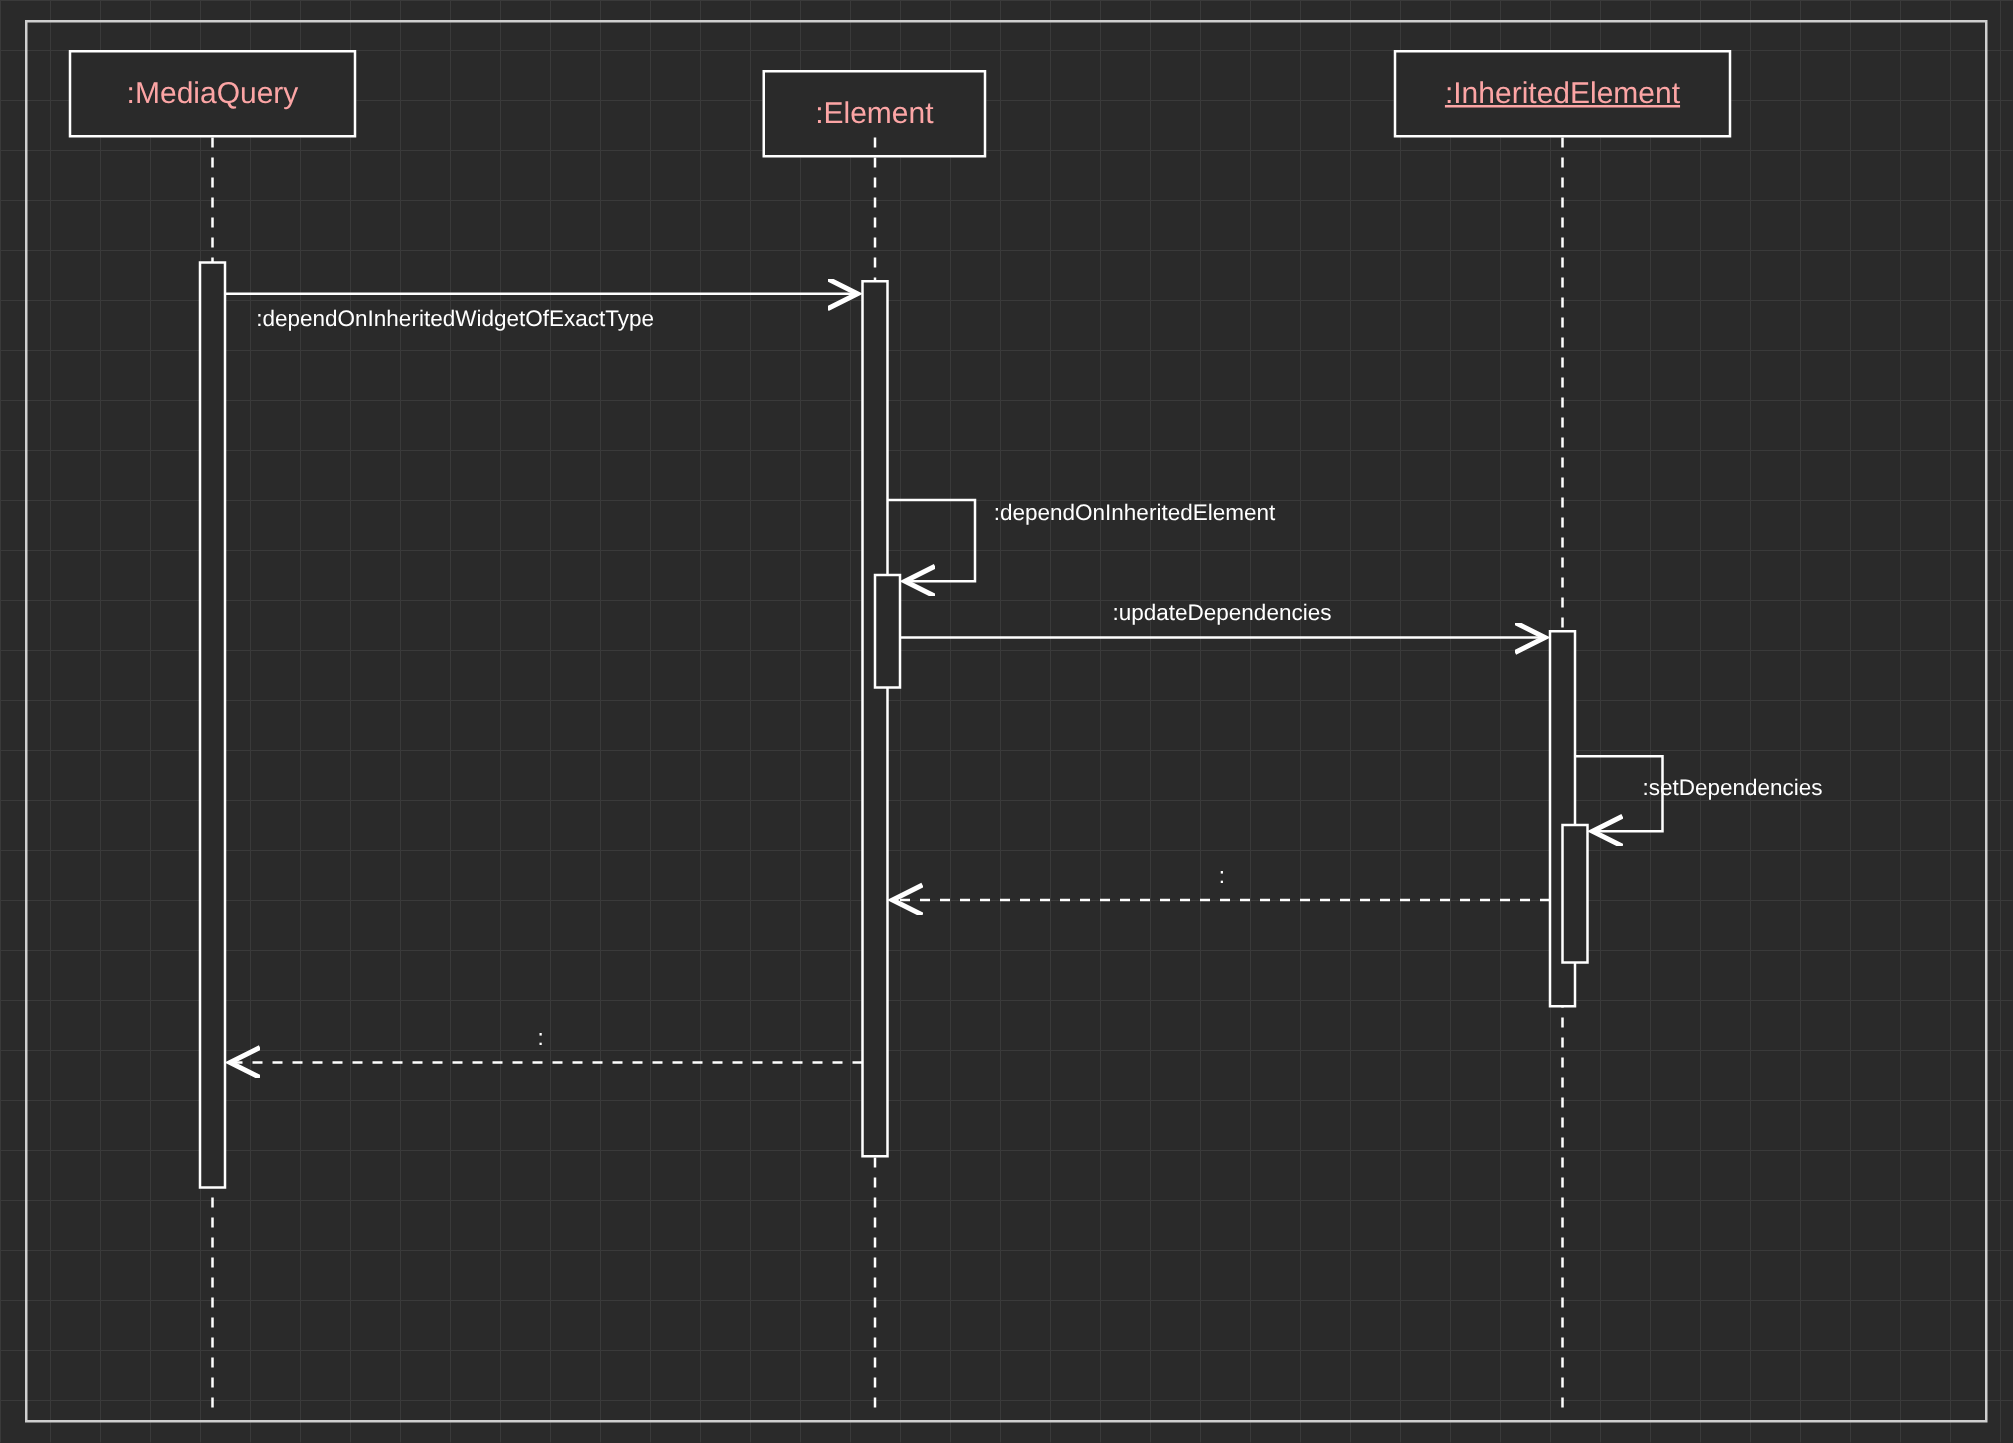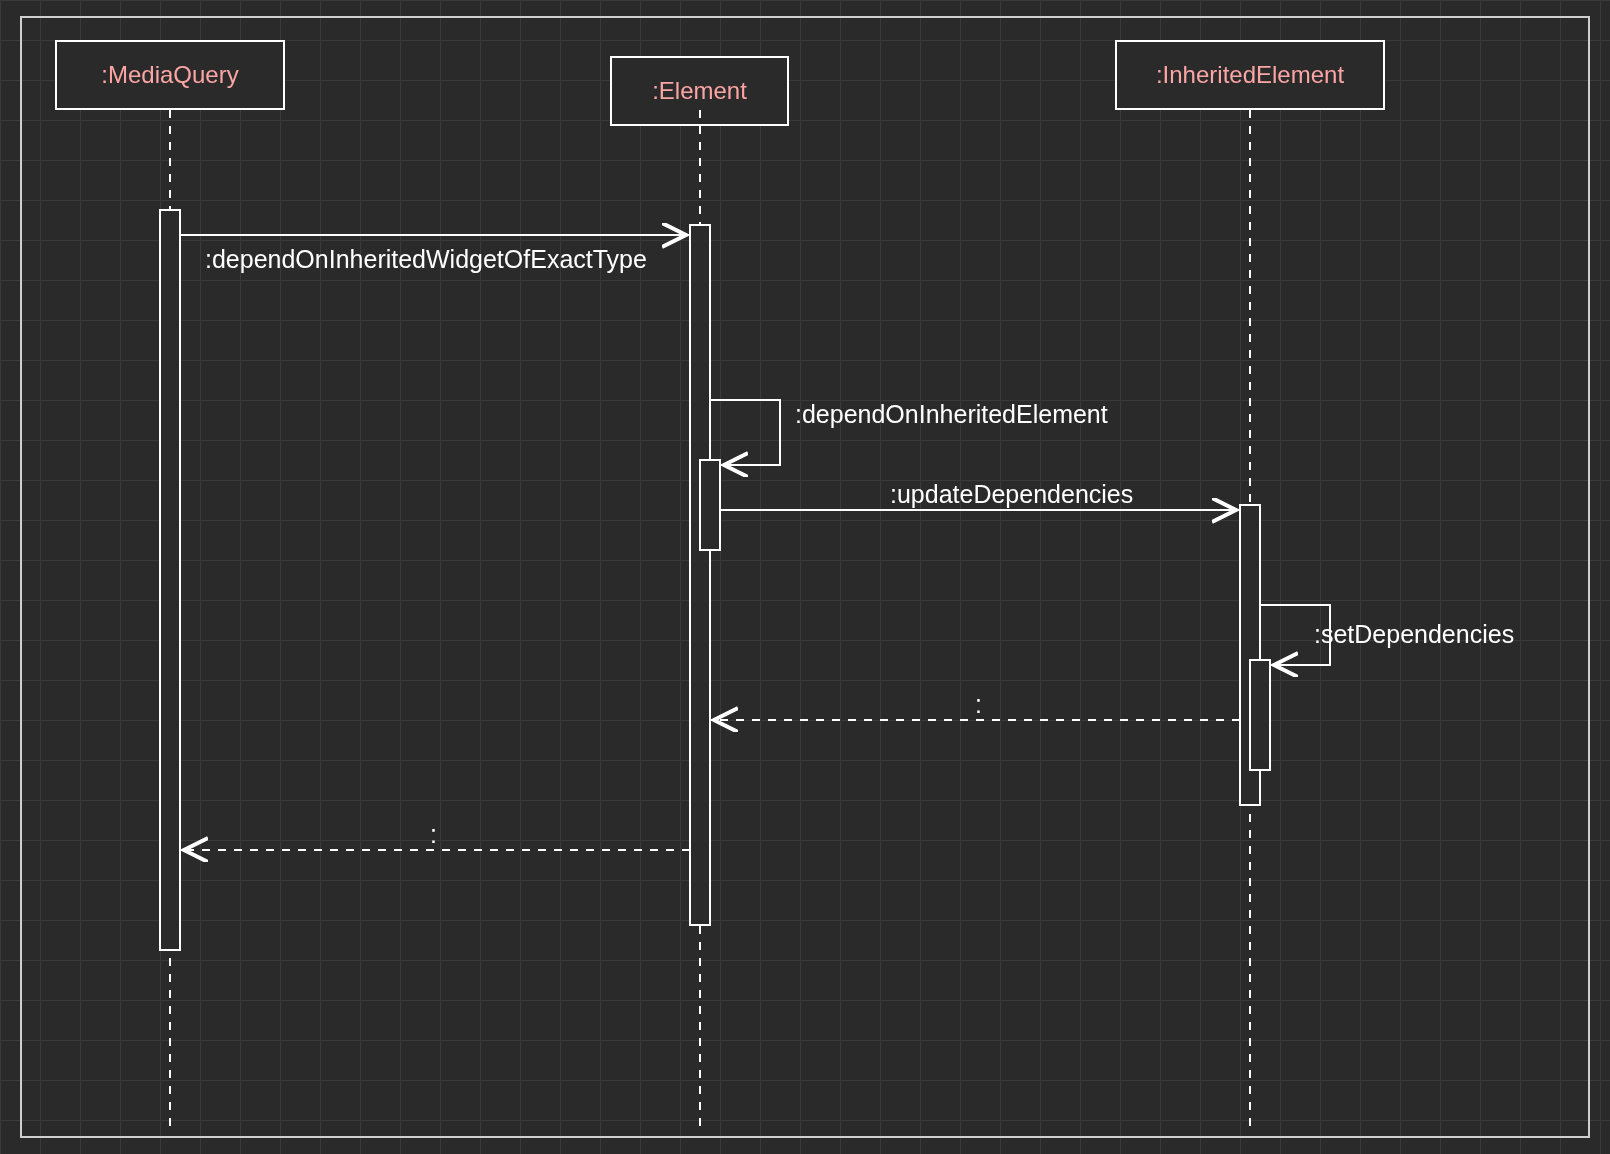--- a/index.html
+++ b/index.html
@@ -42,37 +42,37 @@
   }
   svg.diagram {
     position: absolute;
     inset: 0;
     width: 1610px;
     height: 1154px;
   }
   .msg-label {
     position: absolute;
     color: #fff;
-    font-size: 25px;
+    font-size: 18px;
     white-space: nowrap;
   }
 </style>
 </head>
 <body>
 
 <div class="grid"></div>
 <div class="frame"></div>
 
 <div class="participant-box" style="left:55px; top:40px; width:230px;">
   <span>:MediaQuery</span>
 </div>
 <div class="participant-box" style="left:610px; top:56px; width:179px;justify-content:center;">
   <span>:Element</span>
 </div>
-<div class="participant-box" style="left:1115px; top:40px; width:270px;">
+<div class="participant-box" style="left:1115px; top:40px; width:270px;text-decoration:underline;">
   <span>:InheritedElement</span>
 </div>
 
 <svg class="diagram">
   <defs>
     <marker id="arrow-solid" markerWidth="14" markerHeight="14" refX="12" refY="6" orient="auto">
       <path d="M0,0 L12,6 L0,12" fill="none" stroke="#fff" stroke-width="2"></path>
     </marker>
     <marker id="arrow-open" markerWidth="14" markerHeight="14" refX="12" refY="6" orient="auto">
       <path d="M0,0 L12,6 L0,12" fill="none" stroke="#fff" stroke-width="2"></path>

